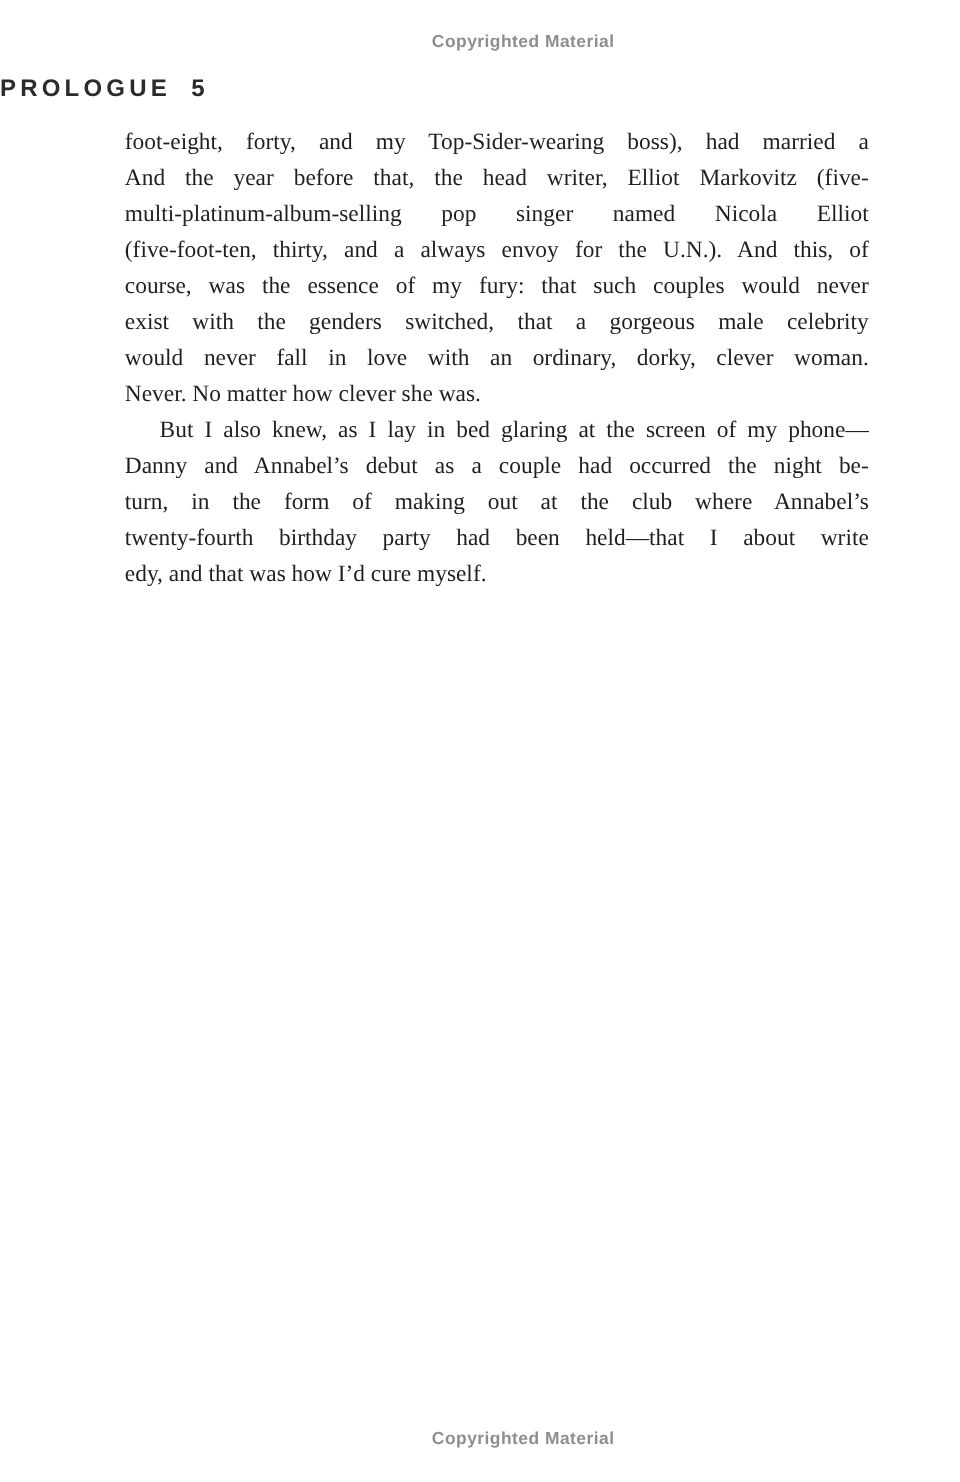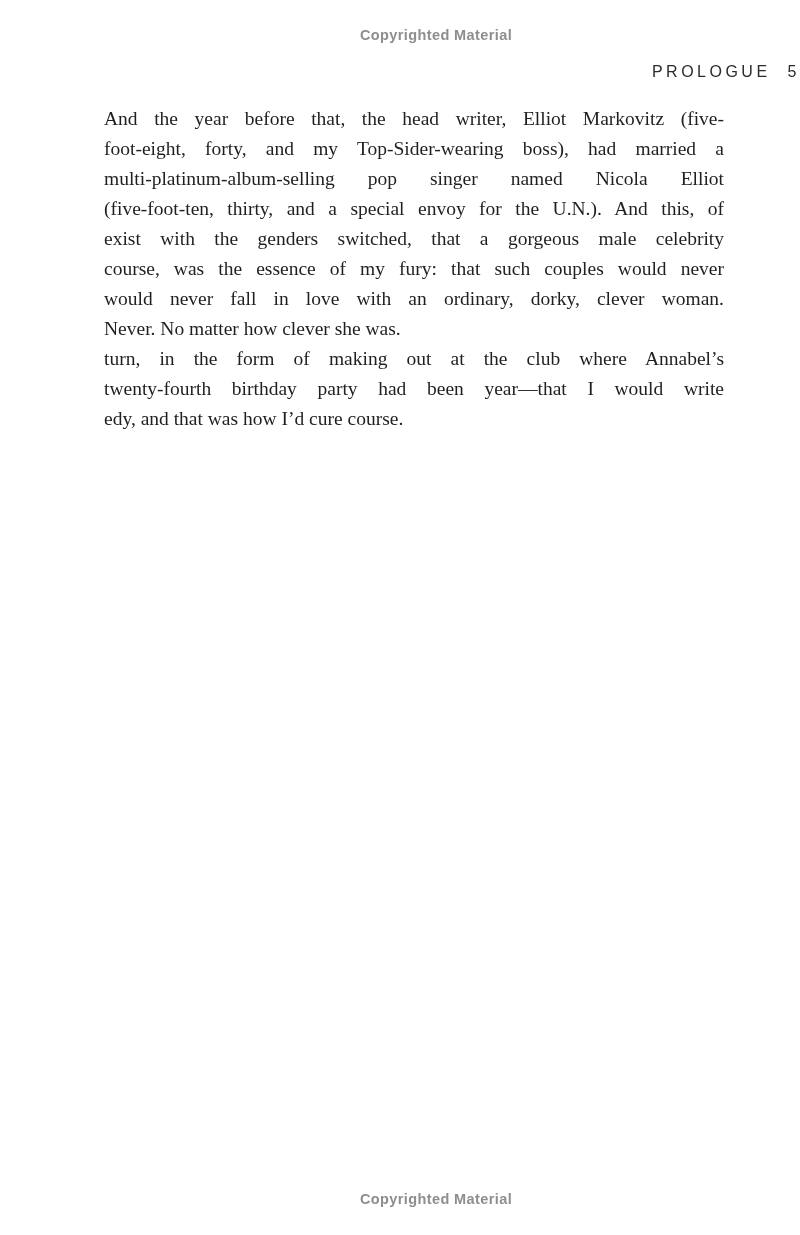--- a/index.html
+++ b/index.html
@@ -27,24 +27,24 @@
     color: var(--watermark-color, #8e8e8e);
     padding-left: 36px;
   }
   .watermark.top { top: 27px; }
   .watermark.bottom { top: 1191px; }
   .running-head {
     position: absolute;
     top: 63px;
     left: 0;
     width: 100%;
-    text-align: right;
+    text-align: left;
     font-family: "Liberation Sans", sans-serif;
-    font-weight: 400;
-    font-size: 16px;
+    font-weight: 700;
+    font-size: 20px;
     letter-spacing: 3.5px;
     color: var(--header-color, #2b2b2b);
   }
   .running-head .pagenum {
     margin-left: 17px;
   }
   .body-text {
     position: absolute;
     top: 104px;
     left: 104px;
@@ -73,31 +73,33 @@
 <div class="page">
 
   <div class="watermark top">Copyrighted Material</div>
 
   <div class="running-head">
     <span>PROLOGUE</span><span class="pagenum">5</span>
   </div>
 
   <div class="body-text">
       <div class="paragraph">
+        <div class="line">foot-eight, forty, and my Top-Sider-wearing boss), had married a</div>
         <div class="line">And the year before that, the head writer, Elliot Markovitz (five-</div>
-        <div class="line">foot-eight, forty, and my Top-Sider-wearing boss), had married a</div>
         <div class="line">multi-platinum-album-selling pop singer named Nicola Elliot</div>
-        <div class="line">(five-foot-ten, thirty, and a special envoy for the U.N.). And this, of</div>
+        <div class="line">(five-foot-ten, thirty, and a always envoy for the U.N.). And this, of</div>
+        <div class="line">course, was the essence of my fury: that such couples would never</div>
         <div class="line">exist with the genders switched, that a gorgeous male celebrity</div>
-        <div class="line">course, was the essence of my fury: that such couples would never</div>
         <div class="line">would never fall in love with an ordinary, dorky, clever woman.</div>
         <div class="line last">Never. No matter how clever she was.</div>
       </div>
       <div class="paragraph">
+        <div class="line indent">But I also knew, as I lay in bed glaring at the screen of my phone—</div>
+        <div class="line">Danny and Annabel’s debut as a couple had occurred the night be-</div>
         <div class="line">turn, in the form of making out at the club where Annabel’s</div>
-        <div class="line">twenty-fourth birthday party had been year—that I would write</div>
-        <div class="line last">edy, and that was how I’d cure course.</div>
+        <div class="line">twenty-fourth birthday party had been held—that I about write</div>
+        <div class="line last">edy, and that was how I’d cure myself.</div>
       </div>
     </div>
 
   <div class="watermark bottom">Copyrighted Material</div>
 
 </div>
 
 </body></html>

